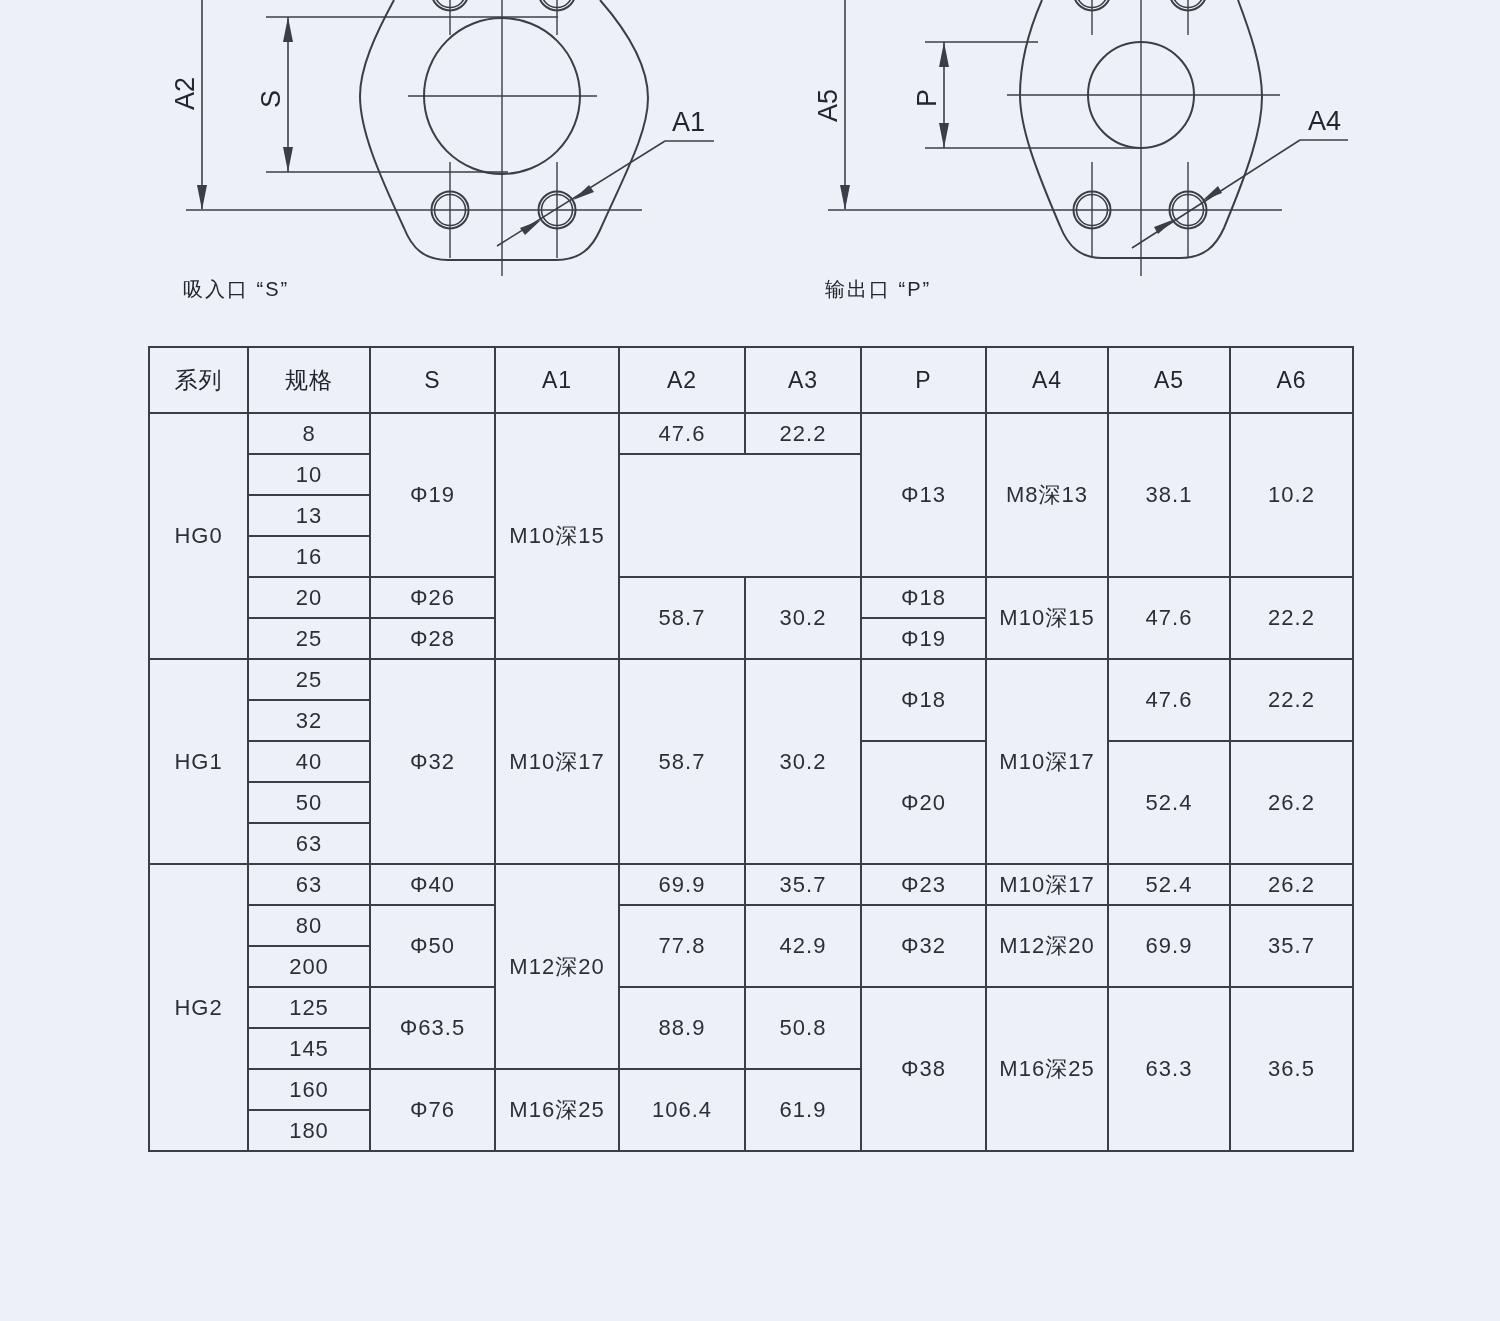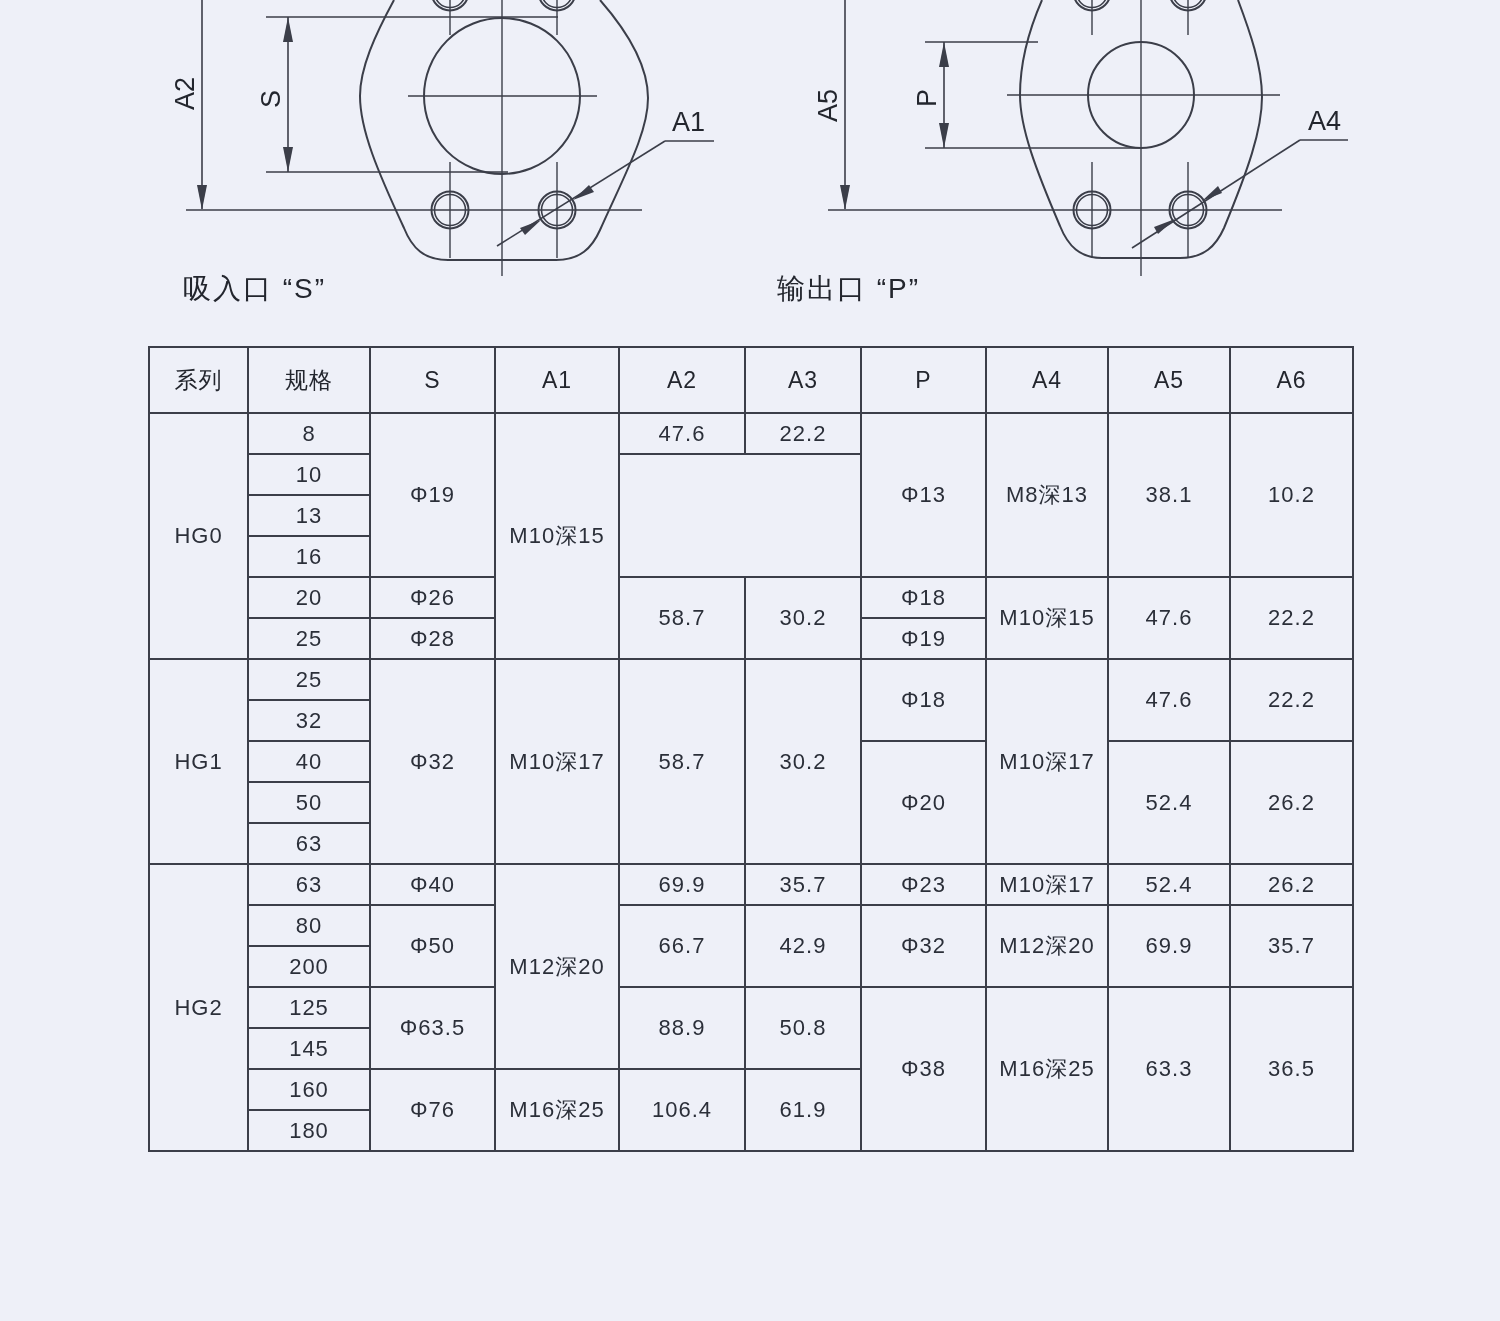--- a/index.html
+++ b/index.html
@@ -8,25 +8,25 @@
     position:relative;
     background:#eef0f8;
     font-family:"Liberation Sans","DejaVu Sans",sans-serif;
     color:#2e323d;
     overflow:hidden;
   }
   
   #drawings{position:absolute;left:0;top:0;}
   .caption{
     position:absolute;top:272px;height:34px;line-height:34px;
-    font-size:28px;letter-spacing:2px;color:#23262e;
+    font-size:20px;letter-spacing:2px;color:#23262e;
     white-space:nowrap;
   }
   #caption-left{left:183px;}
-  #caption-right{left:777px;}
+  #caption-right{left:825px;}
   
   #dim-table{
     position:absolute;left:148px;top:346px;
     border-collapse:collapse;table-layout:fixed;
     width:1204px;
     background:transparent;
   }
   #dim-table th,#dim-table td{
     border:2px solid #3b3e49;
     text-align:center;vertical-align:middle;
@@ -246,21 +246,21 @@
         <td>69.9</td>
         <td>35.7</td>
         <td>Φ23</td>
         <td>M10深17</td>
         <td>52.4</td>
         <td>26.2</td>
       </tr>
       <tr>
         <td>80</td>
         <td rowspan="2">Φ50</td>
-        <td rowspan="2">66.7</td>
+        <td rowspan="2">77.8</td>
         <td rowspan="2">42.9</td>
         <td rowspan="2">Φ32</td>
         <td rowspan="2">M12深20</td>
         <td rowspan="2">69.9</td>
         <td rowspan="2">35.7</td>
       </tr>
       <tr>
         <td>200</td>
       </tr>
       <tr>

